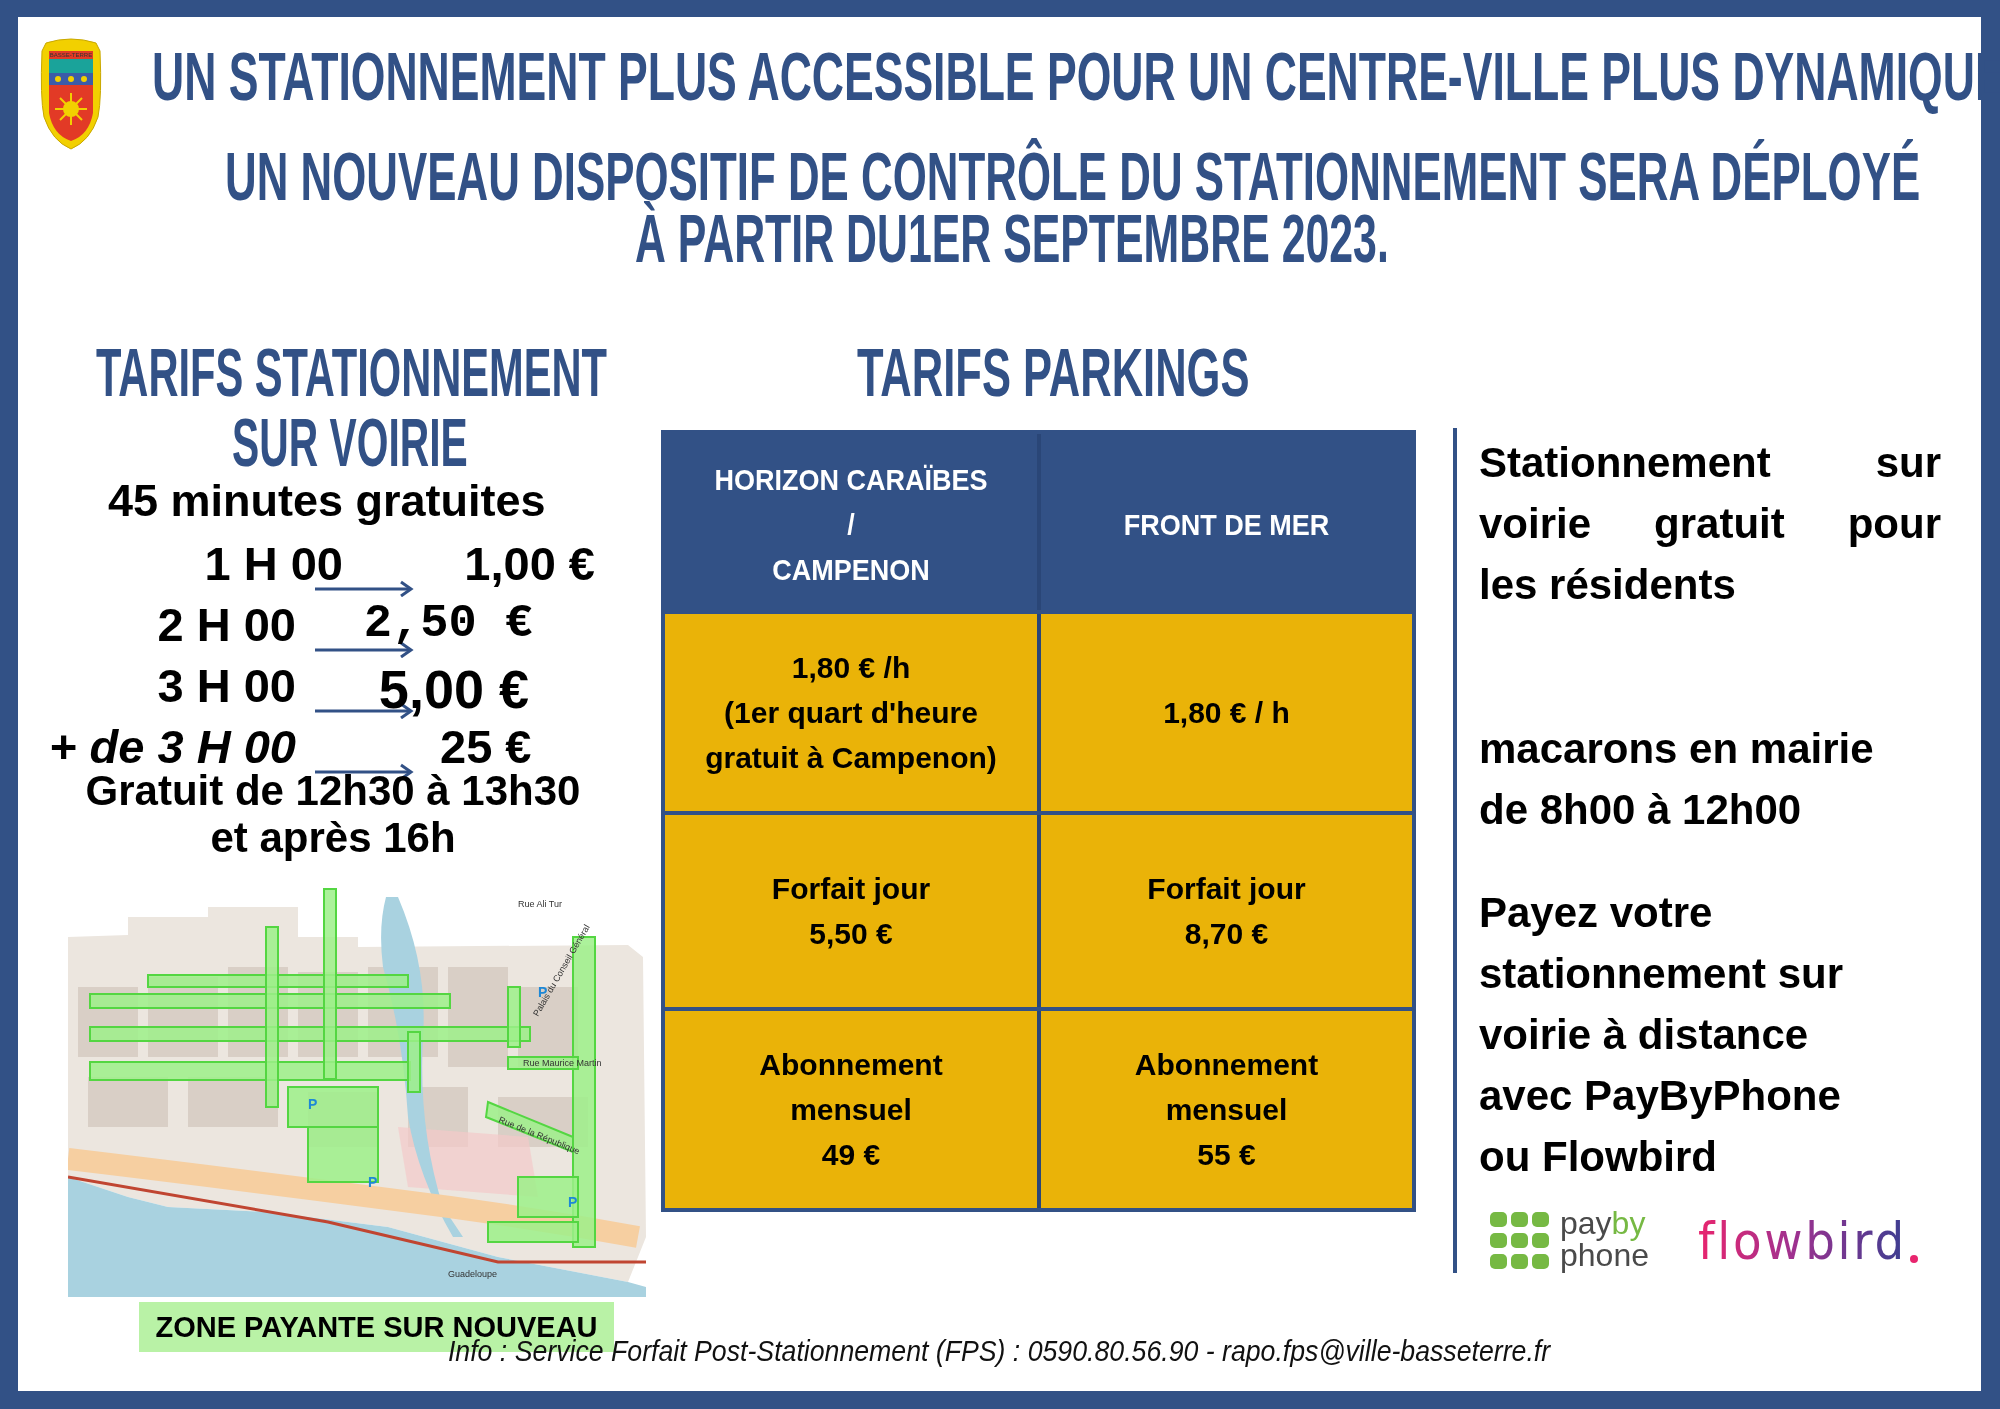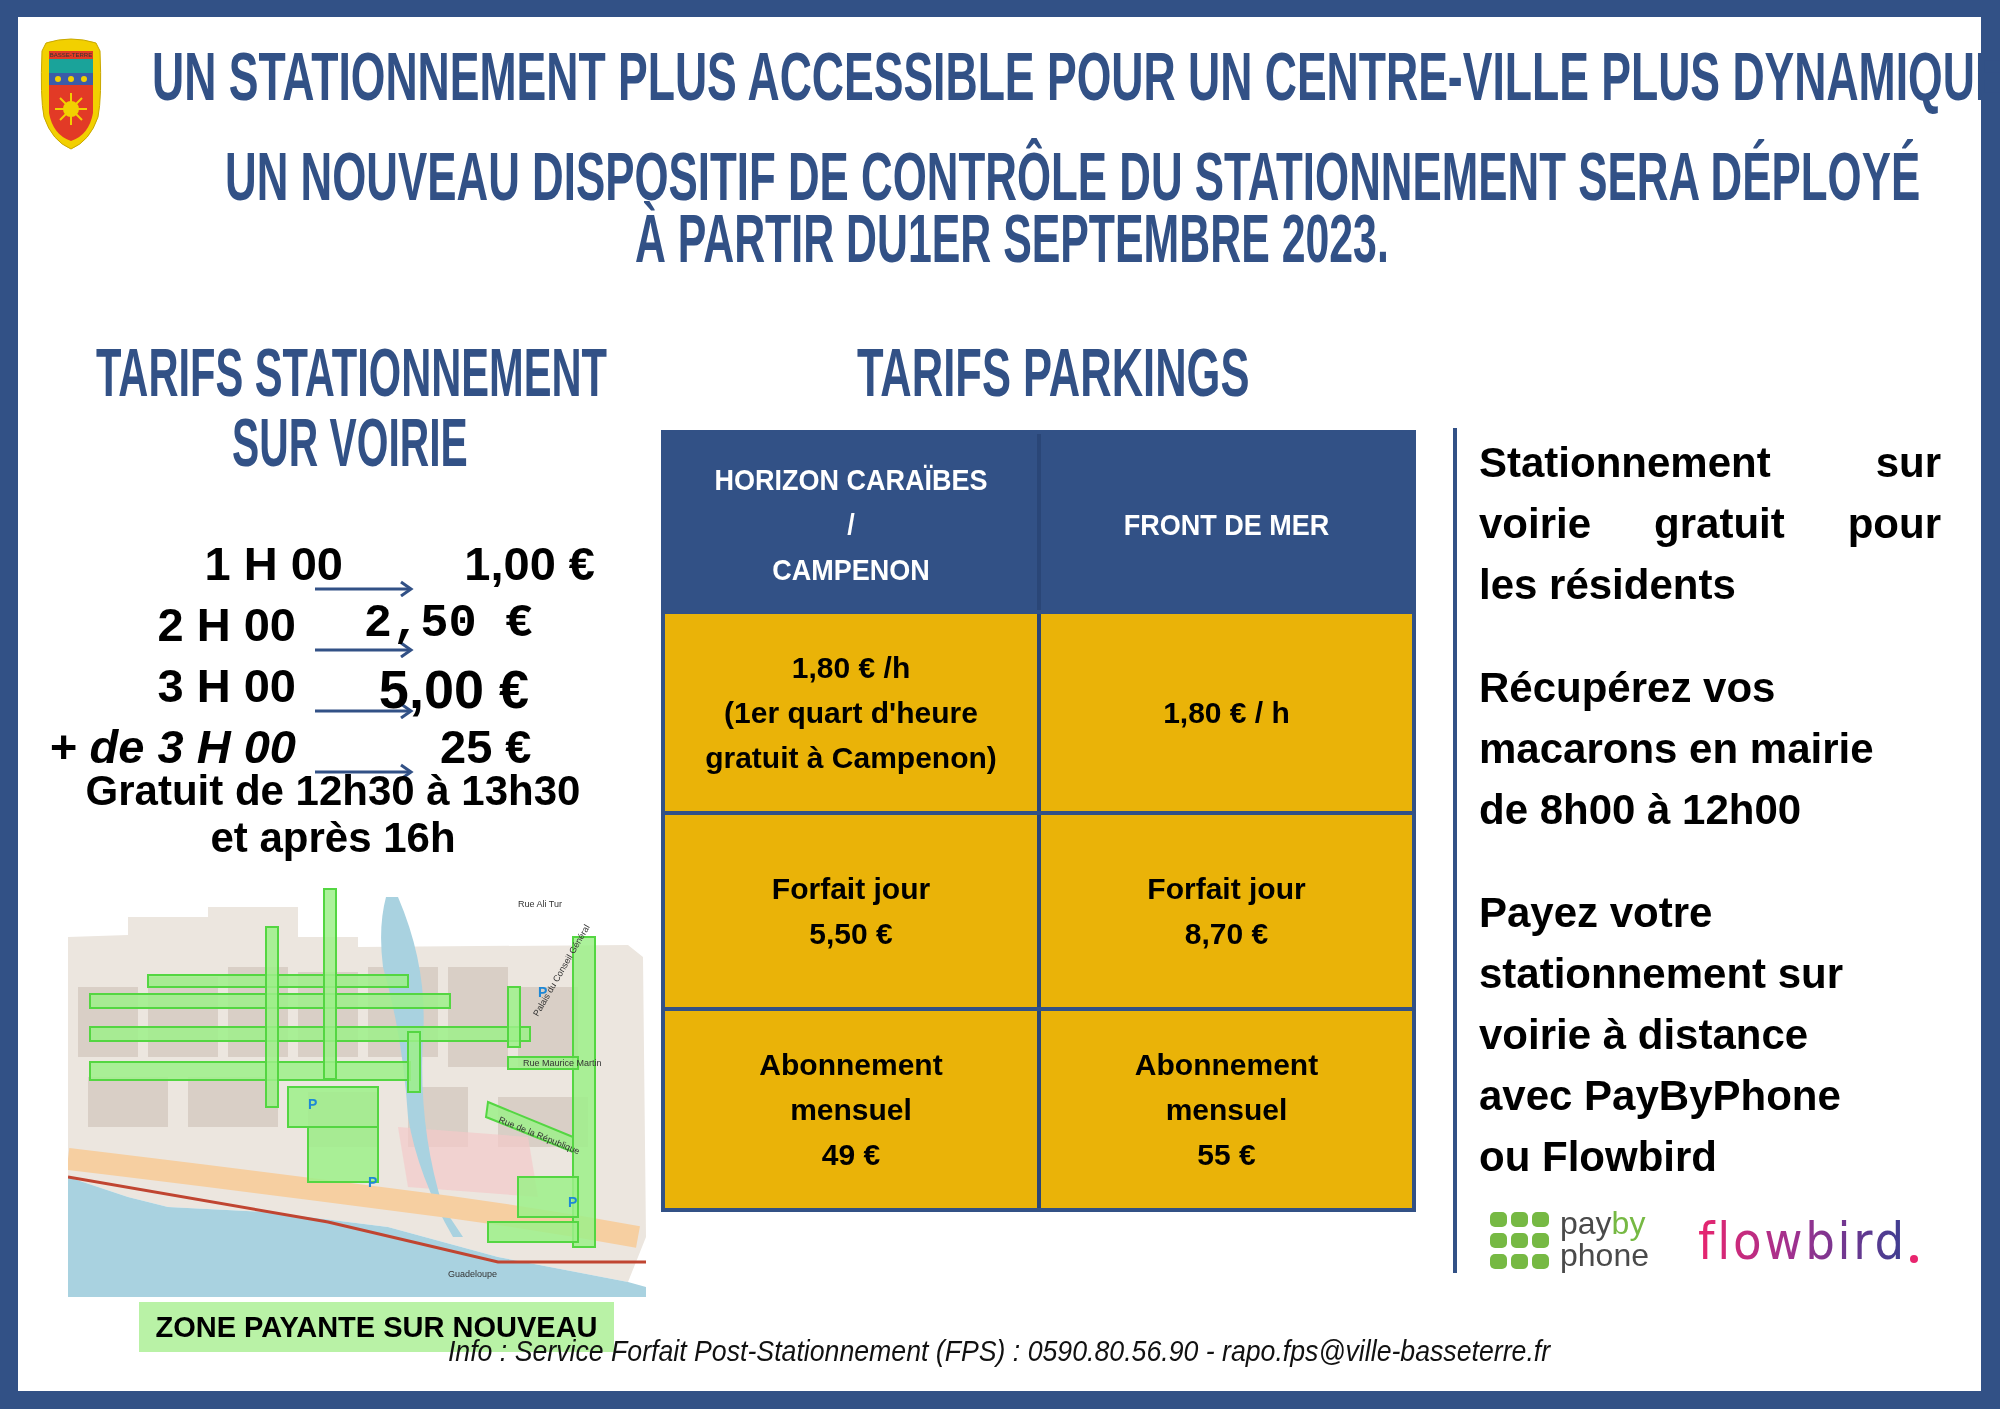--- a/index.html
+++ b/index.html
@@ -94,20 +94,21 @@
     </svg>
   </div>
 
   <div class="abs disp" style="left:134px; top:20px; font-size:68px; transform:scaleX(0.655);">UN STATIONNEMENT PLUS ACCESSIBLE POUR UN CENTRE-VILLE PLUS DYNAMIQUE !</div>
   <div class="abs disp" style="left:207px; top:120px; font-size:68px; transform:scaleX(0.645);">UN NOUVEAU DISPOSITIF DE CONTRÔLE DU STATIONNEMENT SERA DÉPLOYÉ</div>
   <div class="abs disp" style="left:617px; top:182px; font-size:68px; transform:scaleX(0.63);">À PARTIR DU1ER SEPTEMBRE 2023.</div>
 
   <div class="abs disp" style="left:78px; top:316px; font-size:68px; transform:scaleX(0.612);">TARIFS STATIONNEMENT</div>
   <div class="abs disp" style="left:214px; top:386px; font-size:68px; transform:scaleX(0.60);">SUR VOIRIE</div>
 
+  <div class="abs blk" style="left:90px; top:458px; font-size:45px;">45 minutes gratuites</div>
 
   <div class="abs blk" style="right:1638px; top:519px; font-size:47px;">1 H 00</div>
   <svg class="arrow" style="left:297px; top:562px;" viewBox="0 0 100 18">
     <line x1="0" y1="10" x2="94" y2="10" stroke="#325186" stroke-width="3"></line>
       <polyline points="86,3 96,10 86,17" fill="none" stroke="#325186" stroke-width="3"></polyline>
   </svg>
   <div class="abs blk" style="right:1386px; top:519px; font-size:47px;">1,00 €</div>
 
   <div class="abs blk" style="right:1685px; top:580px; font-size:47px;">2 H 00</div>
   <svg class="arrow" style="left:297px; top:623px;" viewBox="0 0 100 18">
@@ -259,21 +260,20 @@
       </div>
     </div>
   </div>
 
   <div class="rdivider"></div>
 
   <div class="rtext" style="top:415px; text-align:justify; text-align-last:justify;">Stationnement sur</div>
   <div class="rtext" style="top:476px; text-align:justify; text-align-last:justify;">voirie gratuit pour</div>
   <div class="rtext" style="top:537px;">les résidents</div>
 
-  <div class="rtext" style="top:640px;">Récupérez vos</div>
   <div class="rtext" style="top:701px;">macarons en mairie</div>
   <div class="rtext" style="top:762px;">de 8h00 à 12h00</div>
 
   <div class="rtext" style="top:865px;">Payez votre</div>
   <div class="rtext" style="top:926px;">stationnement sur</div>
   <div class="rtext" style="top:987px;">voirie à distance</div>
   <div class="rtext" style="top:1048px;">avec PayByPhone</div>
   <div class="rtext" style="top:1109px;">ou Flowbird</div>
 
   <svg class="pbp-grid" viewBox="0 0 60 60">

